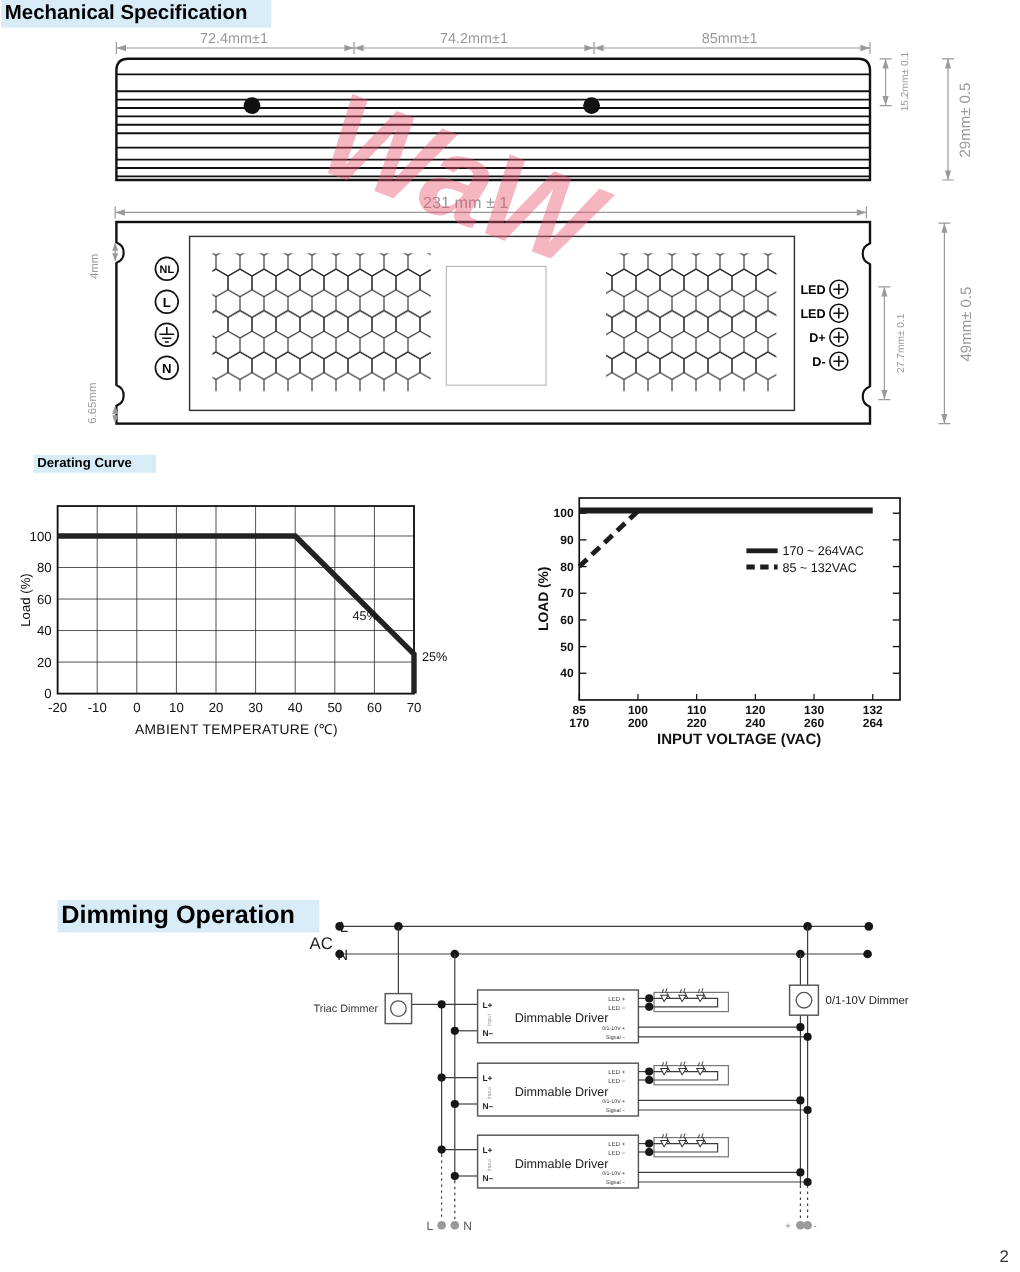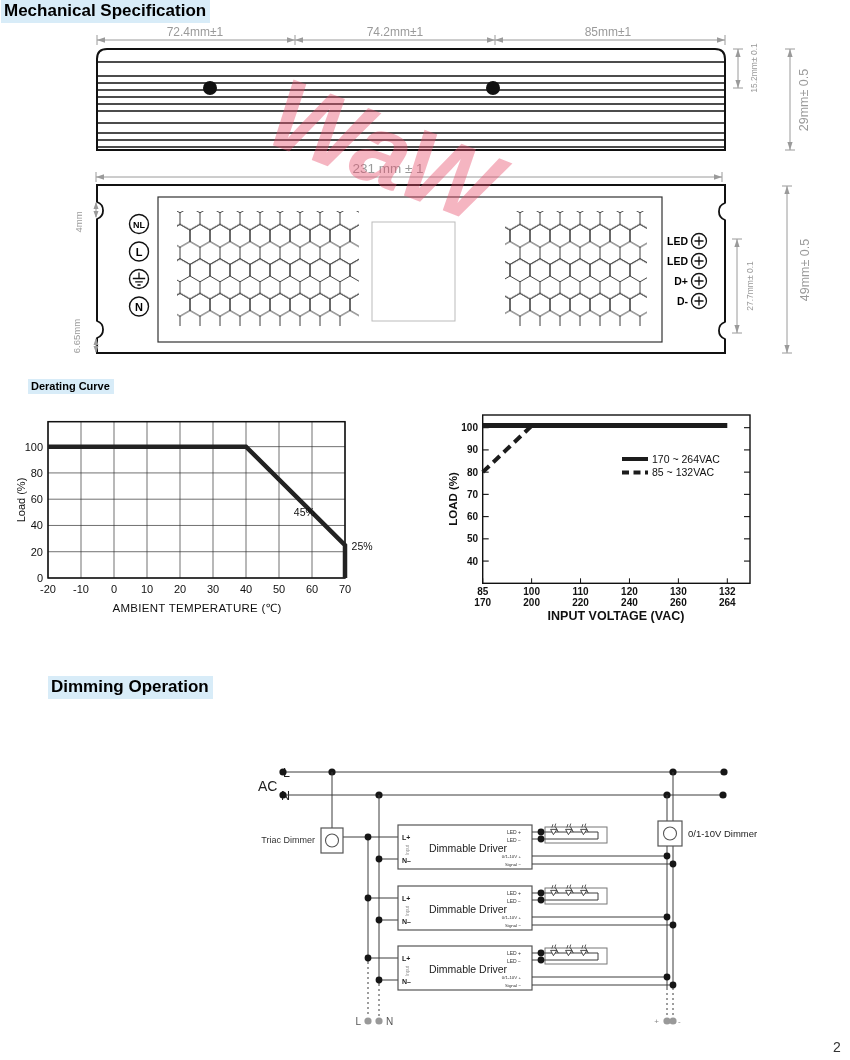--- a/index.html
+++ b/index.html
@@ -1,22 +1,22 @@
 <!DOCTYPE html>
 <html><head>
 <meta charset="utf-8">
 <style>
   html,body{margin:0;padding:0;}
   body{width:850px;height:1060px;background:#fff;position:relative;overflow:hidden;
        font-family:"Liberation Sans",sans-serif;color:#111;}
   .hl{position:absolute;display:inline-block;background:#d8ecf8;color:#000;
-      font-weight:bold;padding:1px 4px 2px 3px;white-space:nowrap;}
+      font-weight:bold;padding:1px 20px 2px 3px;white-space:nowrap;}
   #h-mech{left:1px;top:0;font-size:17px;}
   #h-derate{left:28px;top:379px;font-size:11px;}
-  #h-dim{left:48px;top:676px;font-size:17px;}
+  #h-dim{left:48px;top:750px;font-size:21px;}
   svg{position:absolute;overflow:visible;}
   #mech-svg{left:0;top:20px;}
   #chart1{left:0;top:395px;}
   #chart2{left:440px;top:395px;}
   #dim-svg{left:230px;top:740px;}
   #watermark{position:absolute;left:295px;top:55px;font-size:100px;font-weight:bold;
              font-style:italic;color:#e8506e;opacity:.42;transform:rotate(21deg);
              transform-origin:left top;letter-spacing:-4px;pointer-events:none;}
   #footer{position:absolute;left:833px;top:1039px;font-size:14px;color:#333;}
   text{font-family:"Liberation Sans",sans-serif;}

